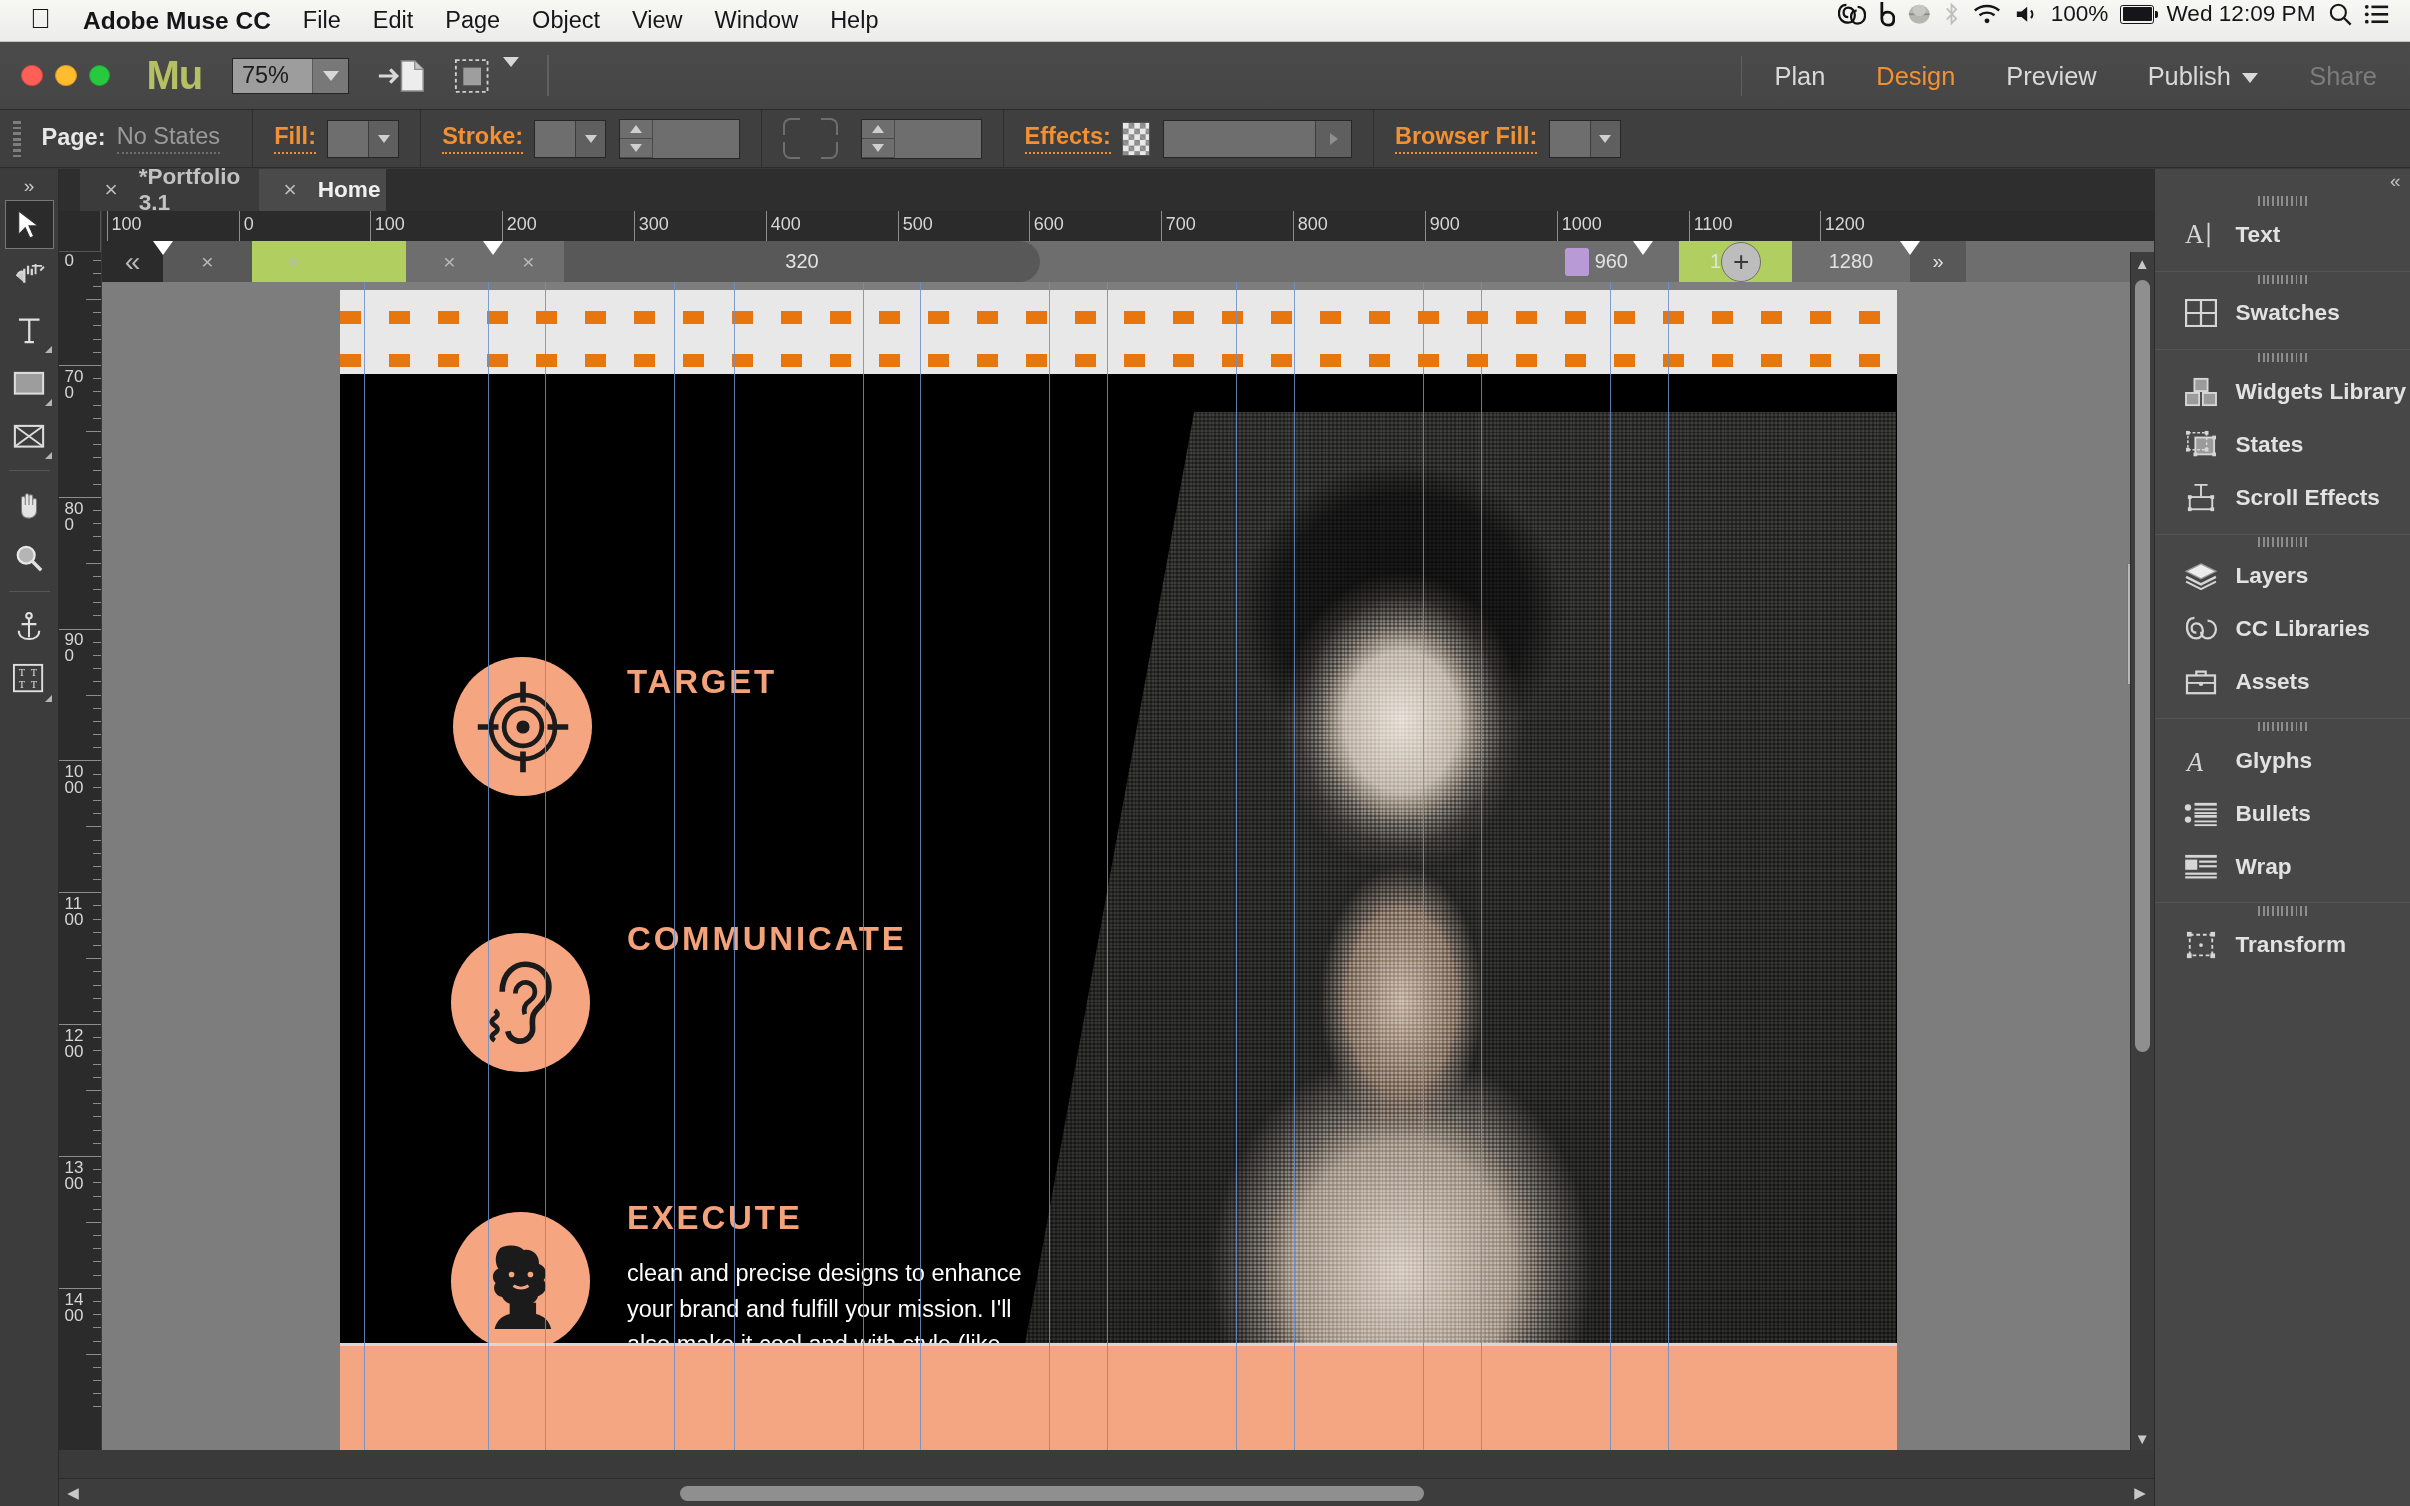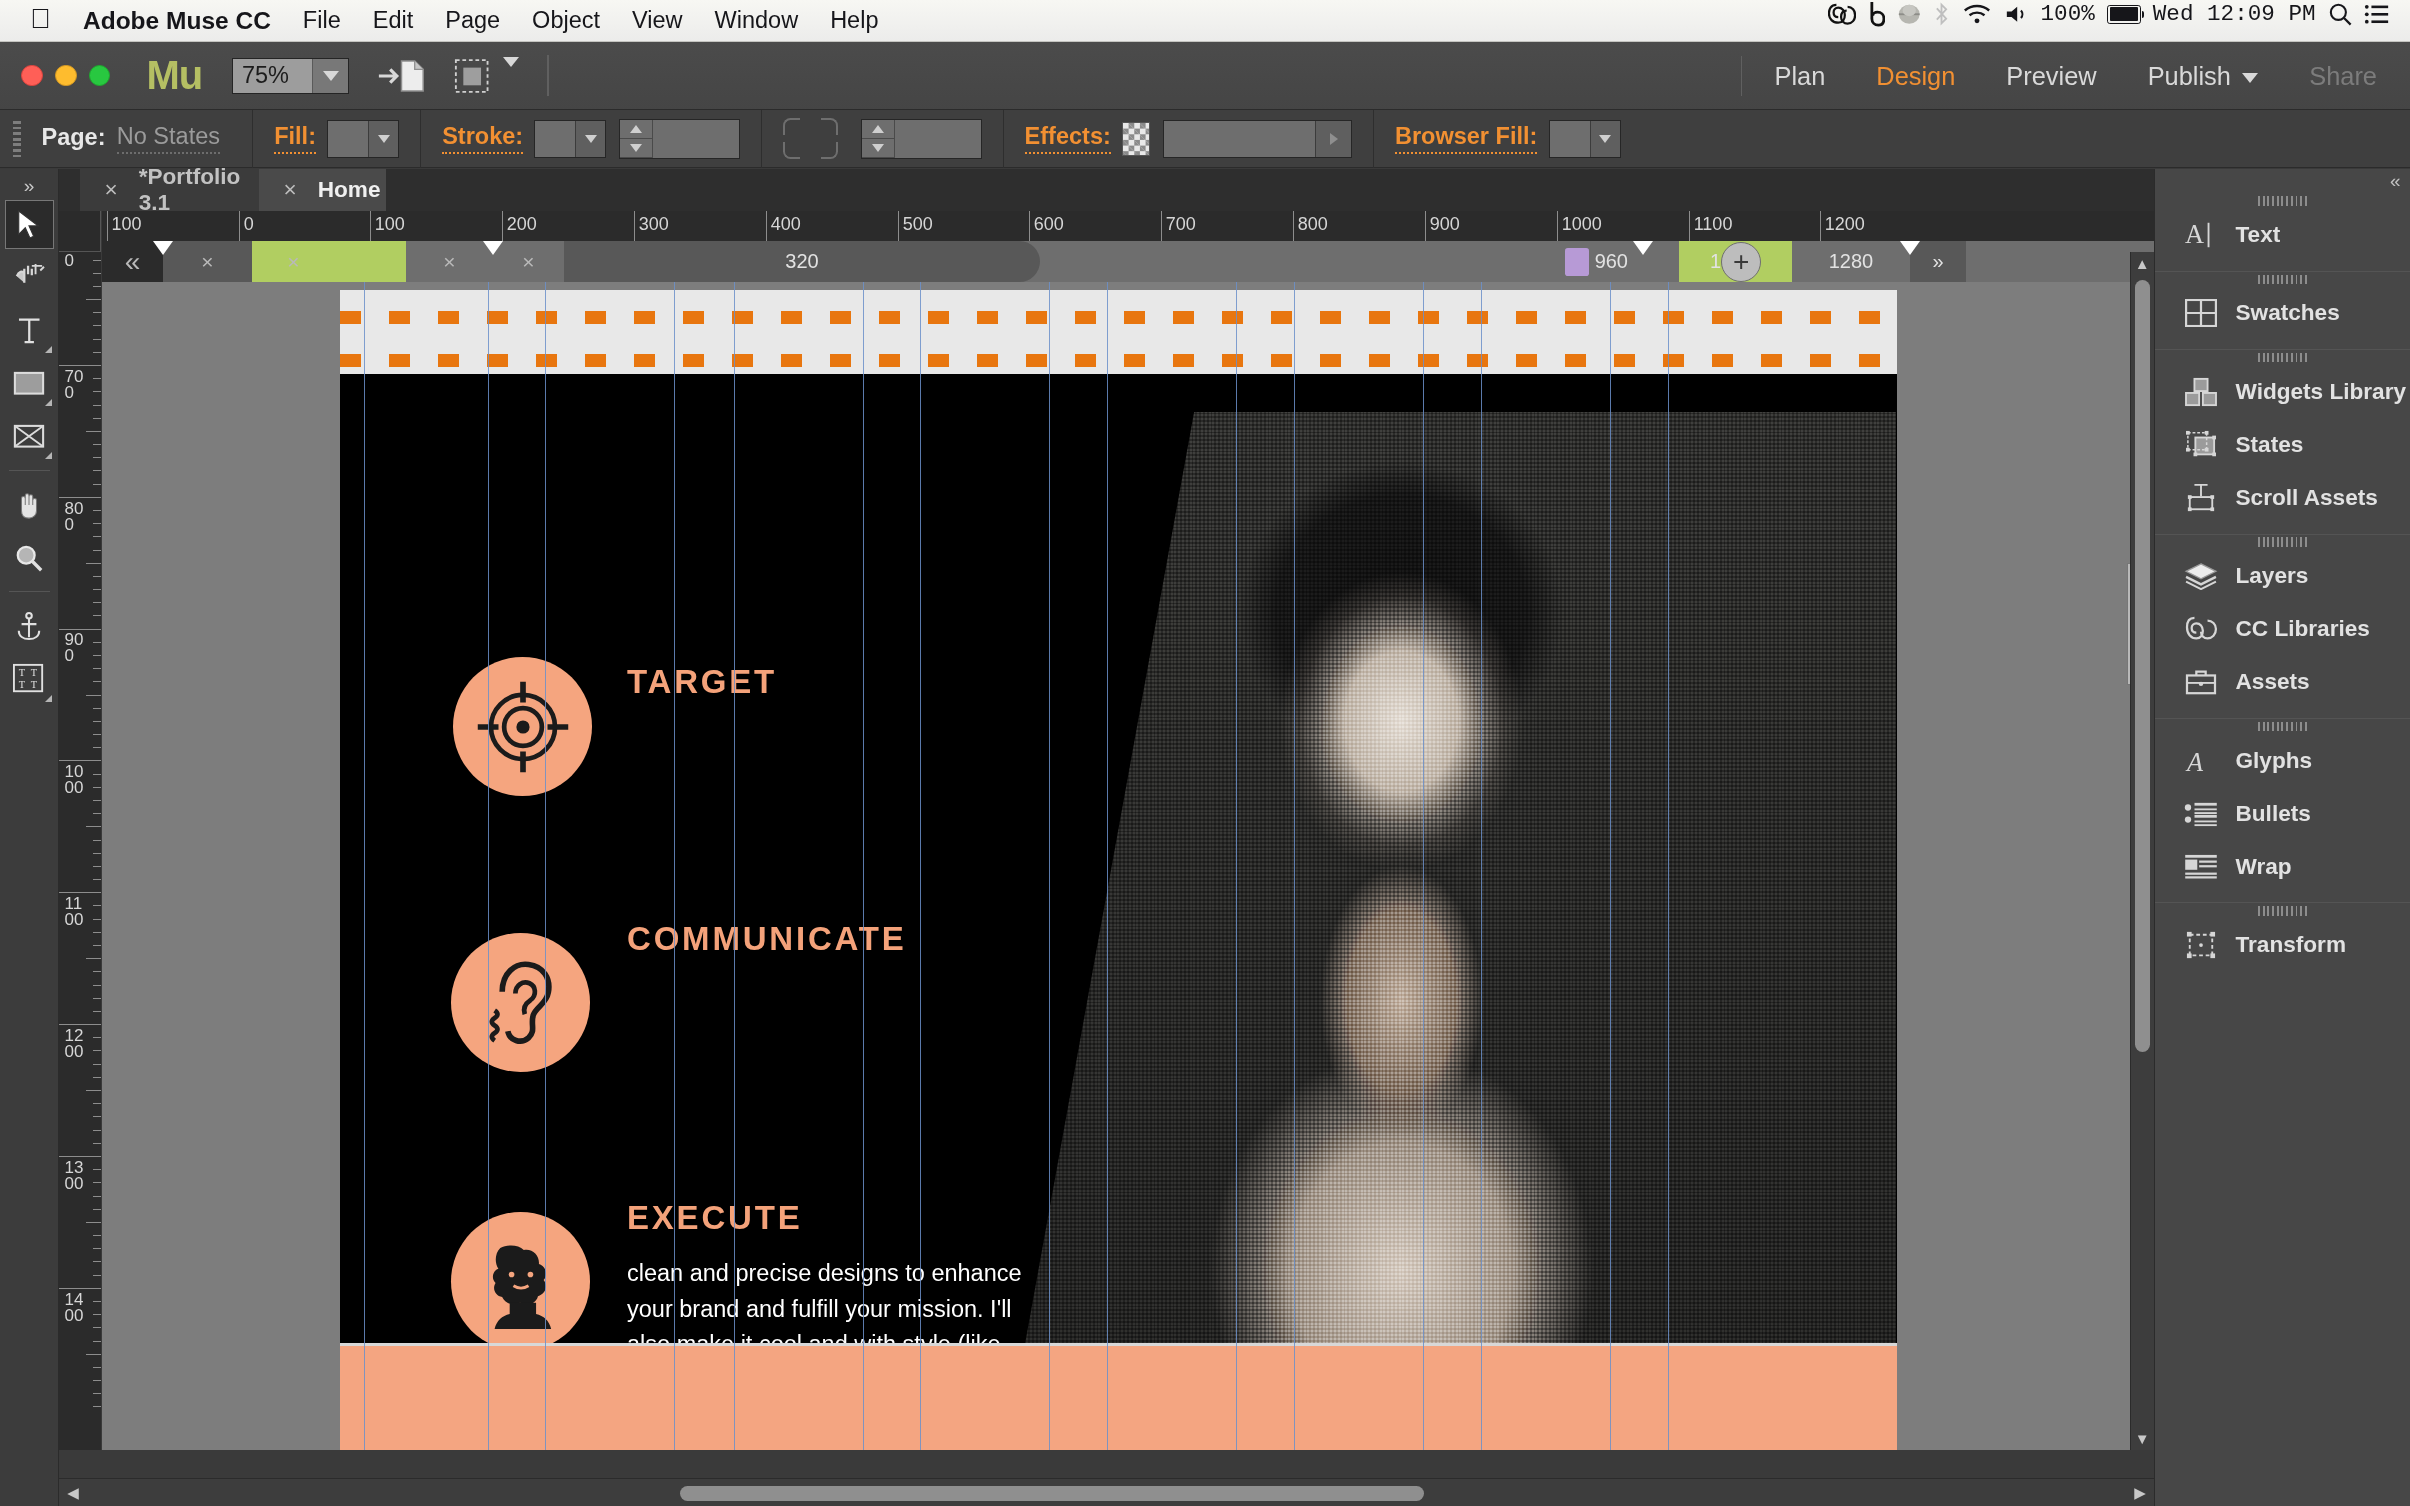--- a/index.html
+++ b/index.html
@@ -16,21 +16,21 @@
     background: linear-gradient(to bottom, #f7f7f3 0%, #ececeb 100%);
     border-bottom: 0.9px solid #c4c4c0;
     display: flex; align-items: center;
     font-size: 23.5px; color: #16161a;
   }
   .apple-logo { margin-left: 30px; font-size: 28px; line-height: 1; position: relative; top:-1.9px;}
   .menubar-item { margin-left: 32px; white-space: nowrap; }
   .menubar-item.bold { font-weight: bold; font-size: 24.5px; }
   .menubar-right {
     position: absolute; right: 21px; top: 0; height: 28px;
-    display: flex; align-items: center; gap: 12px; font-family: Liberation Mono, monospace;
+    display: flex; align-items: center; gap: 12px;
   }
   .mb-icon { display:flex; align-items:center; justify-content:center; }
   .mb-text { font-size: 22.6px; color:#16161a; white-space: nowrap;}
   .batt {
     width: 34px; height: 19px; border: 1.9px solid #16161a; border-radius: 2.8px;
     position: relative; display:inline-block;
   }
   .batt::after{content:"";position:absolute;right:-4.7px;top:5.6px;width:2.8px;height:6.6px;background:#16161a;border-radius:0 1.9px 1.9px 0;}
   .batt i{position:absolute;left:1.9px;top:1.9px;bottom:1.9px;width:90%;background:#16161a;display:block;border-radius:0.9px;}
 
@@ -920,21 +920,21 @@
           <path d="M10 2 h14 M17 2 v12" stroke="#d6d6d6" stroke-width="2"></path>
           <rect x="5" y="15" width="24" height="13" fill="none" stroke="#d6d6d6" stroke-width="2"></rect>
           <g fill="#d6d6d6">
             <rect x="3" y="13" width="4" height="4"></rect>
             <rect x="27" y="13" width="4" height="4"></rect>
             <rect x="3" y="26" width="4" height="4"></rect>
             <rect x="27" y="26" width="4" height="4"></rect>
           </g>
         </svg>
       </span>
-      <span class="rp-label">Scroll Assets</span>
+      <span class="rp-label">Scroll Effects</span>
     </div>
     <div class="rp-pad"></div>
     <div class="rp-sep"></div>
     <div class="rp-grip">
       <i></i>
     </div>
     <div class="rp-item">
       <span class="rp-ico">
         <svg width="36" height="28" viewBox="0 0 38 30">
           <path d="M19 2 L35 10 L19 18 L3 10 z" fill="#ededed" stroke="#9a9a9a" stroke-width="1.4"></path>

